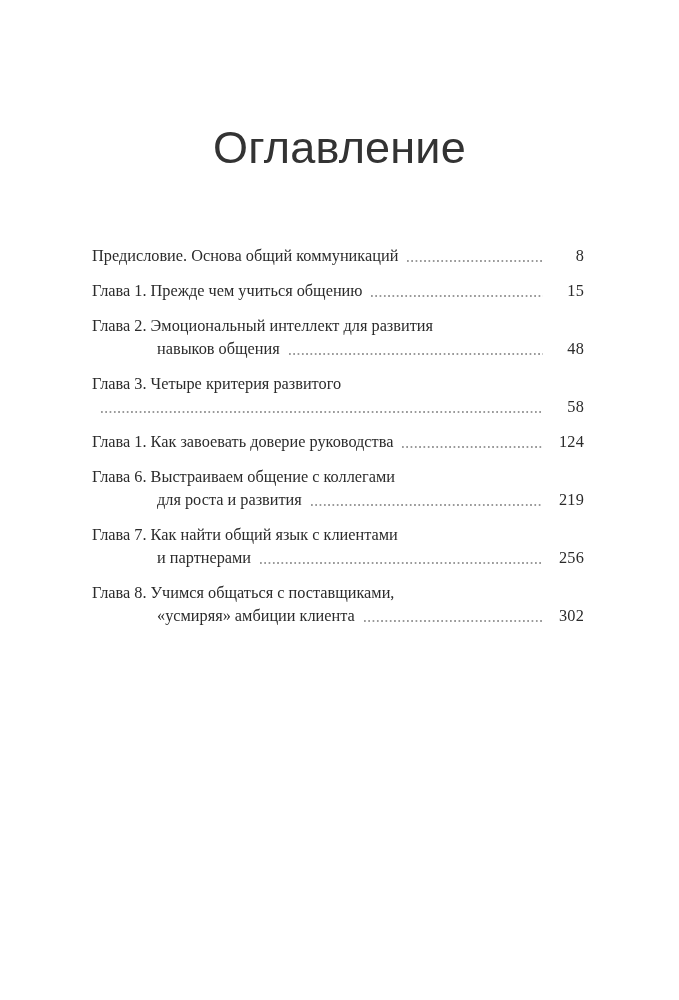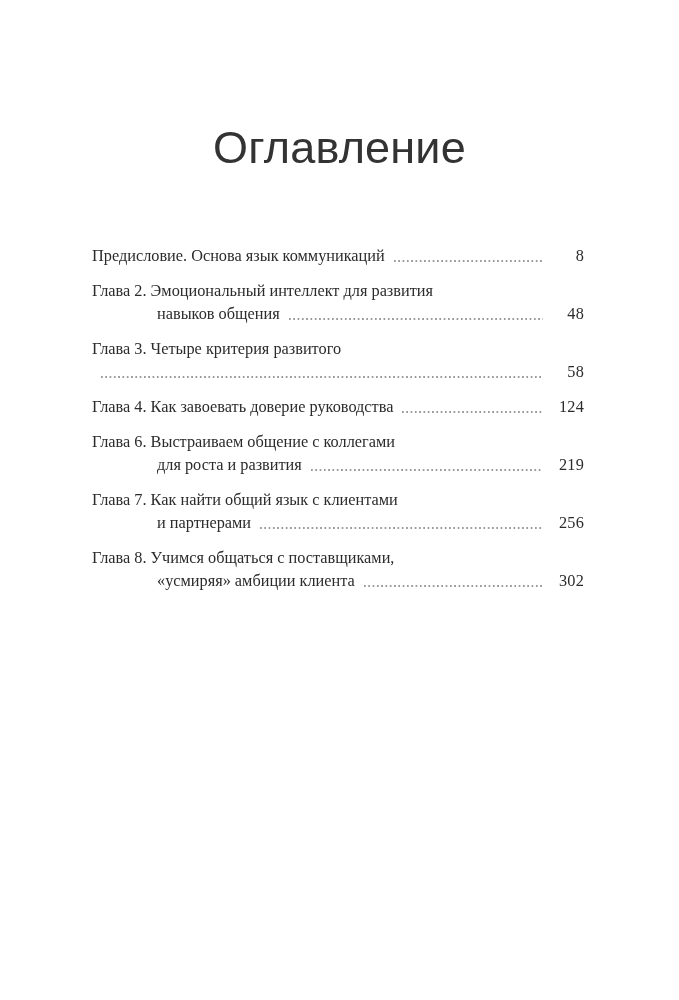--- a/index.html
+++ b/index.html
@@ -108,27 +108,34 @@
 </head>
 <body>
 
 <div class="page">
 
   <div class="toc-title">Оглавление</div>
 
   <div class="toc-list">
       <div class="toc-entry">
         <div class="toc-line">
-          <span class="toc-text">Предисловие. Основа язык коммуникаций</span>
+          <span class="toc-text">Предисловие. Основа общий коммуникаций</span>
           <span class="toc-leader"></span>
           <span class="toc-page">8</span>
         </div>
       </div>
       <div class="toc-entry">
         <div class="toc-line">
+          <span class="toc-text">Глава 1. Прежде чем учиться общению</span>
+          <span class="toc-leader"></span>
+          <span class="toc-page">15</span>
+        </div>
+      </div>
+      <div class="toc-entry">
+        <div class="toc-line">
           <span class="toc-text">Глава 2. Эмоциональный интеллект для развития</span>
           <span class="toc-leader hidden"></span>
           <span class="toc-page blank"></span>
         </div>
         <div class="toc-line cont">
           <span class="toc-text">навыков общения</span>
           <span class="toc-leader"></span>
           <span class="toc-page">48</span>
         </div>
       </div>
@@ -138,21 +145,21 @@
           <span class="toc-leader hidden"></span>
           <span class="toc-page blank"></span>
         </div>
         <div class="toc-line cont">
           <span class="toc-leader"></span>
           <span class="toc-page">58</span>
         </div>
       </div>
       <div class="toc-entry">
         <div class="toc-line">
-          <span class="toc-text">Глава 4. Как завоевать доверие руководства</span>
+          <span class="toc-text">Глава 1. Как завоевать доверие руководства</span>
           <span class="toc-leader"></span>
           <span class="toc-page">124</span>
         </div>
       </div>
       <div class="toc-entry">
         <div class="toc-line">
           <span class="toc-text">Глава 6. Выстраиваем общение с коллегами</span>
           <span class="toc-leader hidden"></span>
           <span class="toc-page blank"></span>
         </div>

